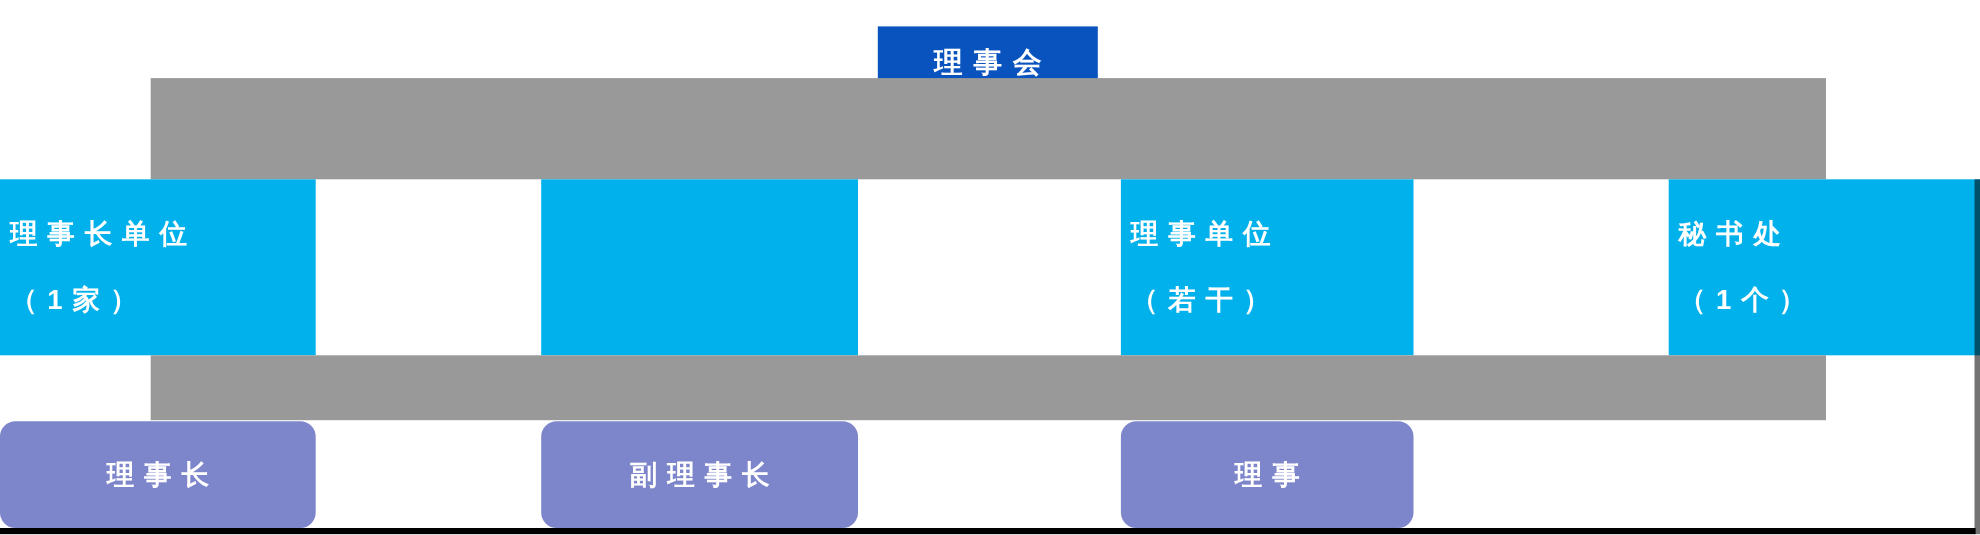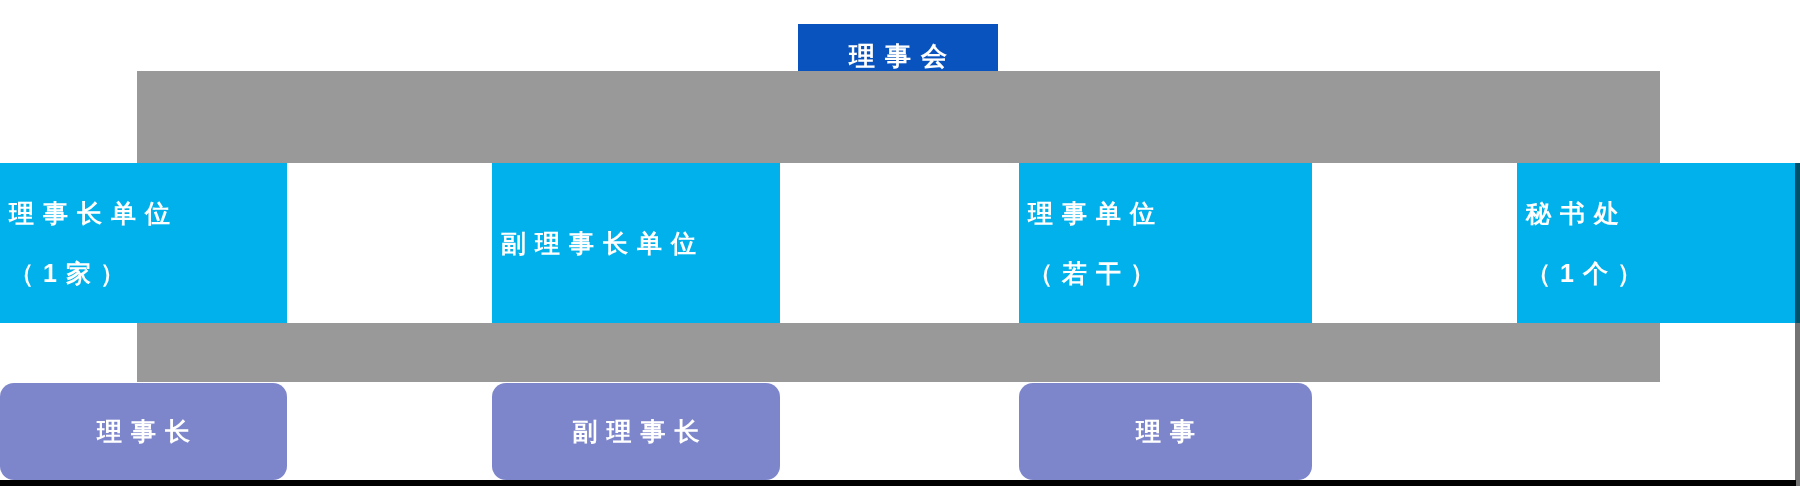--- a/index.html
+++ b/index.html
@@ -32,21 +32,21 @@
   }
 
   
   .gray-bar { background: var(--connector-gray, #999999); }
   .bar1 { left: 137px; top: 71px;  width: 1523px; height: 92px; }
   .bar2 { left: 137px; top: 323px; width: 1523px; height: 59px; }
 
   
   .c1 { left: 0;      width: 287px; }
   .c2 { left: 492px;  width: 288px; }
-  .c3 { left: 1019px; width: 293px; }
+  .c3 { left: 1019px; width: 266px; }
   .c4 { left: 1517px; width: 288px; }
 
   
   .unit-box {
     top: 163px; height: 160px;
     background: var(--unit-cyan, #00B1EB);
     display: flex; flex-direction: column;
     align-items: flex-start; justify-content: center;
   }
   .unit-box .line {
@@ -80,21 +80,20 @@
   </div>
   <div class="abs root-arrow"></div>
 
   <div class="abs gray-bar bar1"></div>
 
   <div class="abs unit-box c1">
     <div class="line">理事长单位</div>
     <div class="line">（1家）</div>
   </div>
   <div class="abs unit-box c2">
-    <div class="line">副理事长单位</div>
   </div>
   <div class="abs unit-box c3">
     <div class="line">理事单位</div>
     <div class="line">（若干）</div>
   </div>
   <div class="abs unit-box c4">
     <div class="line">秘书处</div>
     <div class="line">（1个）</div>
   </div>
 

